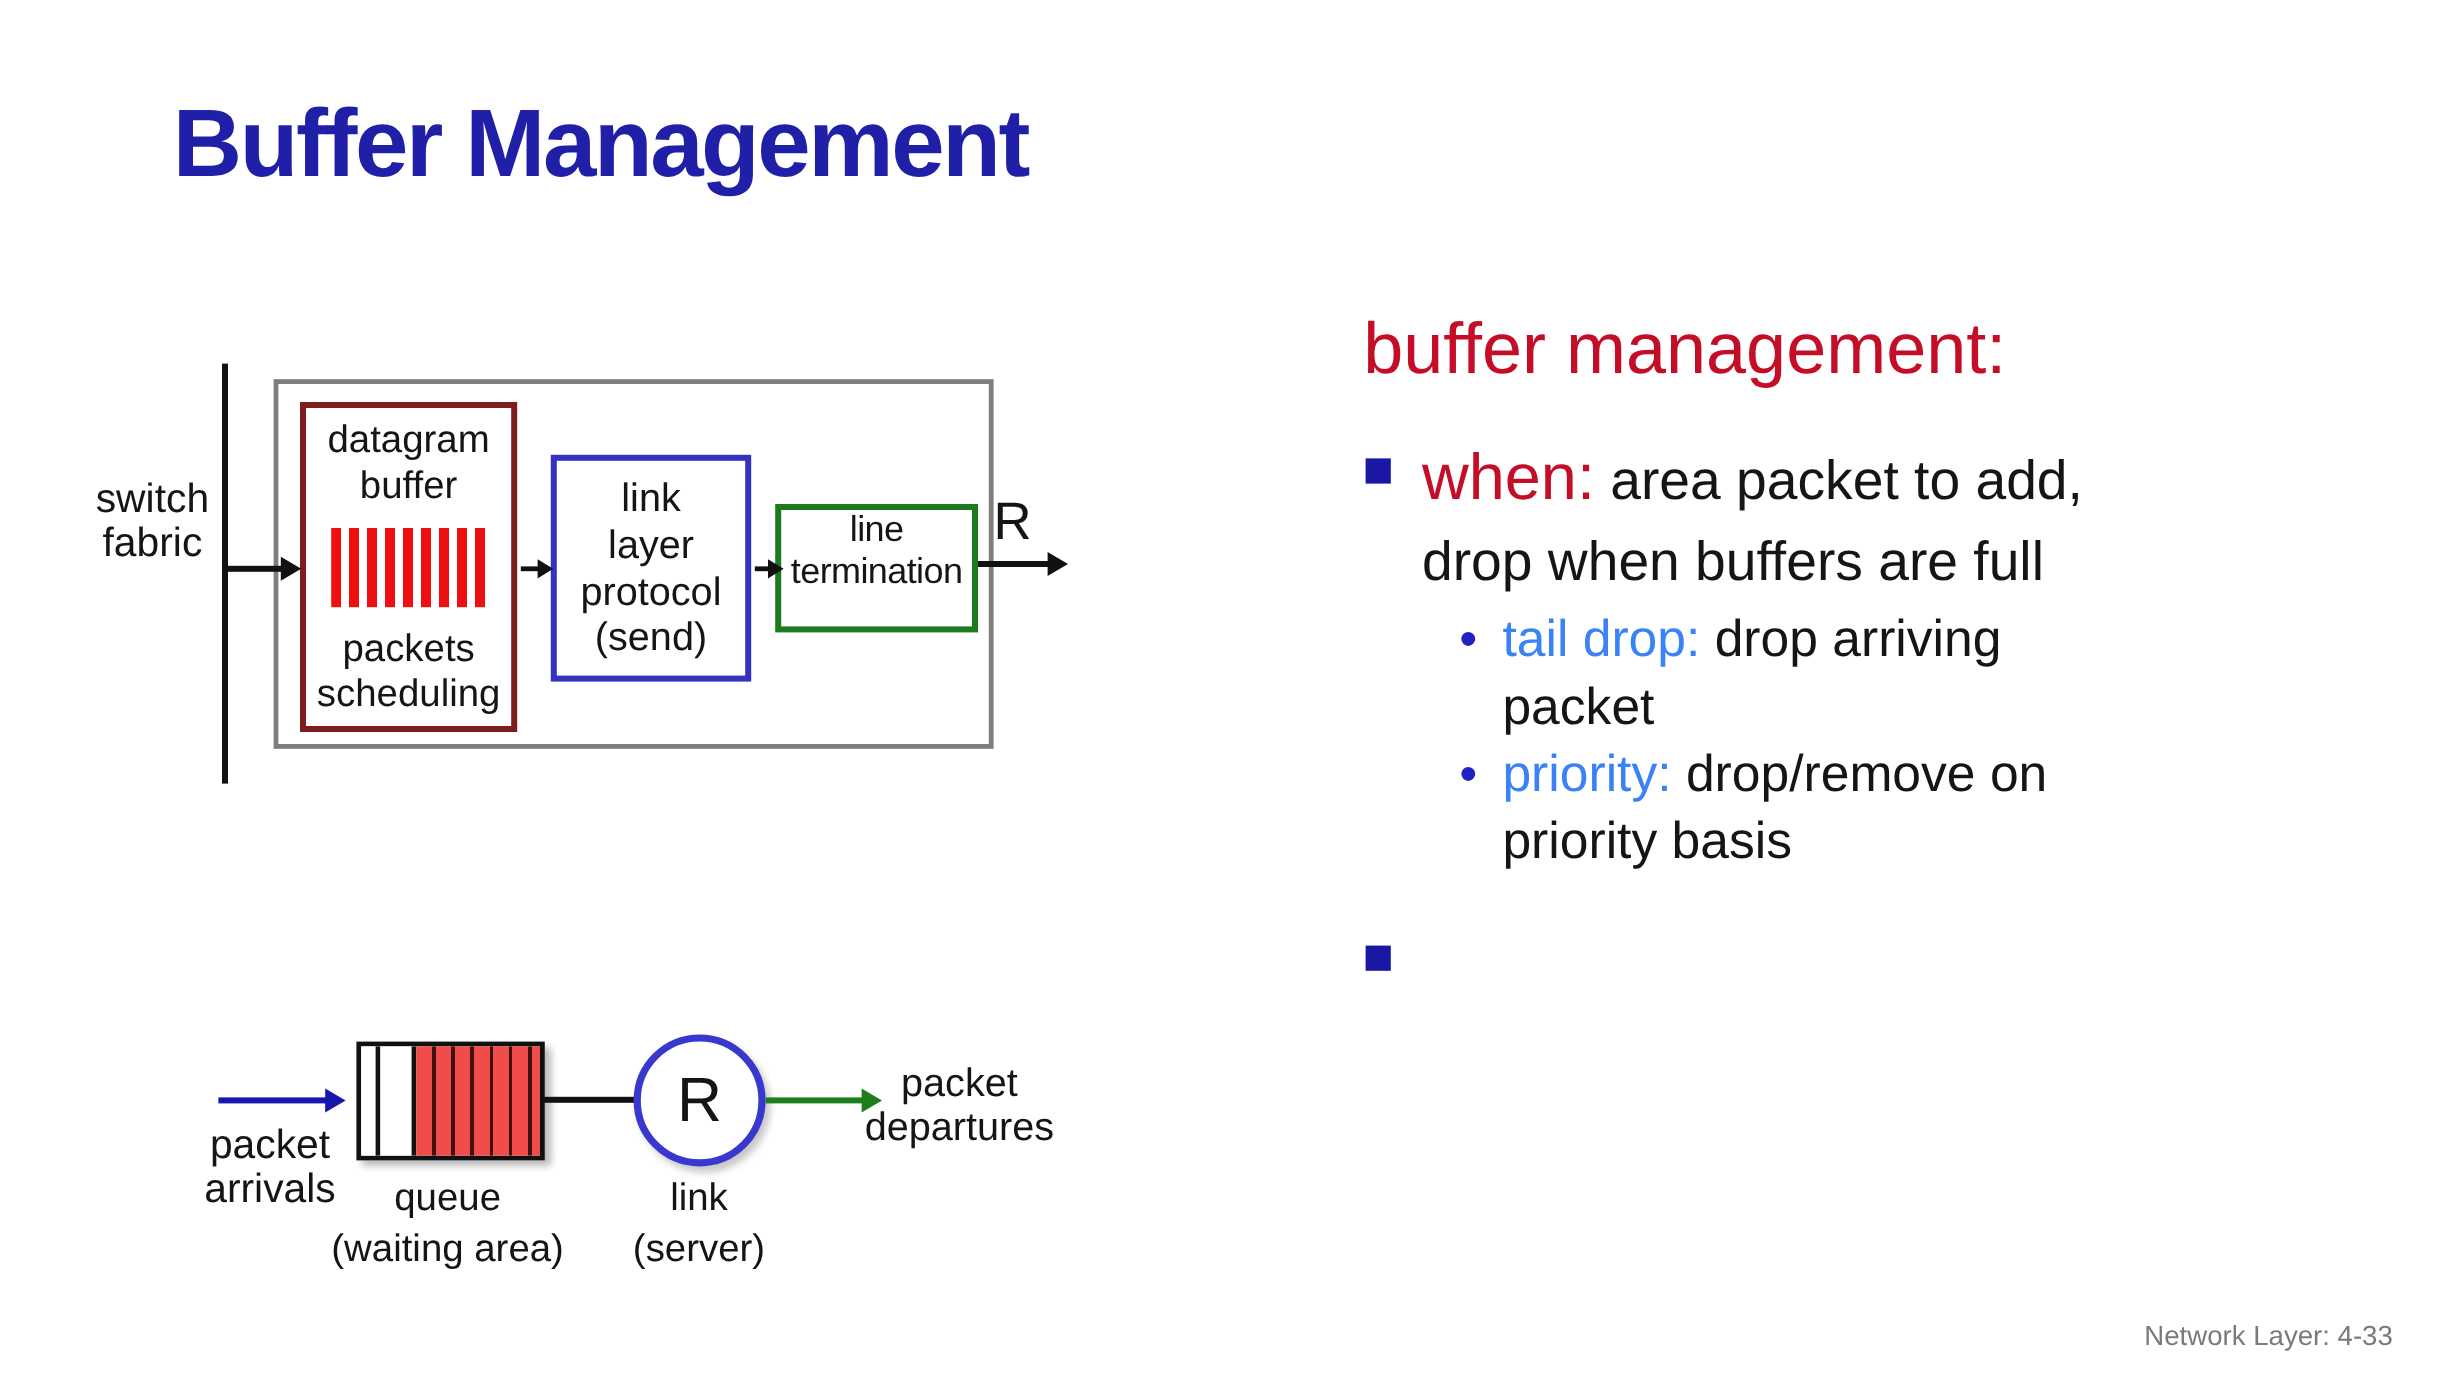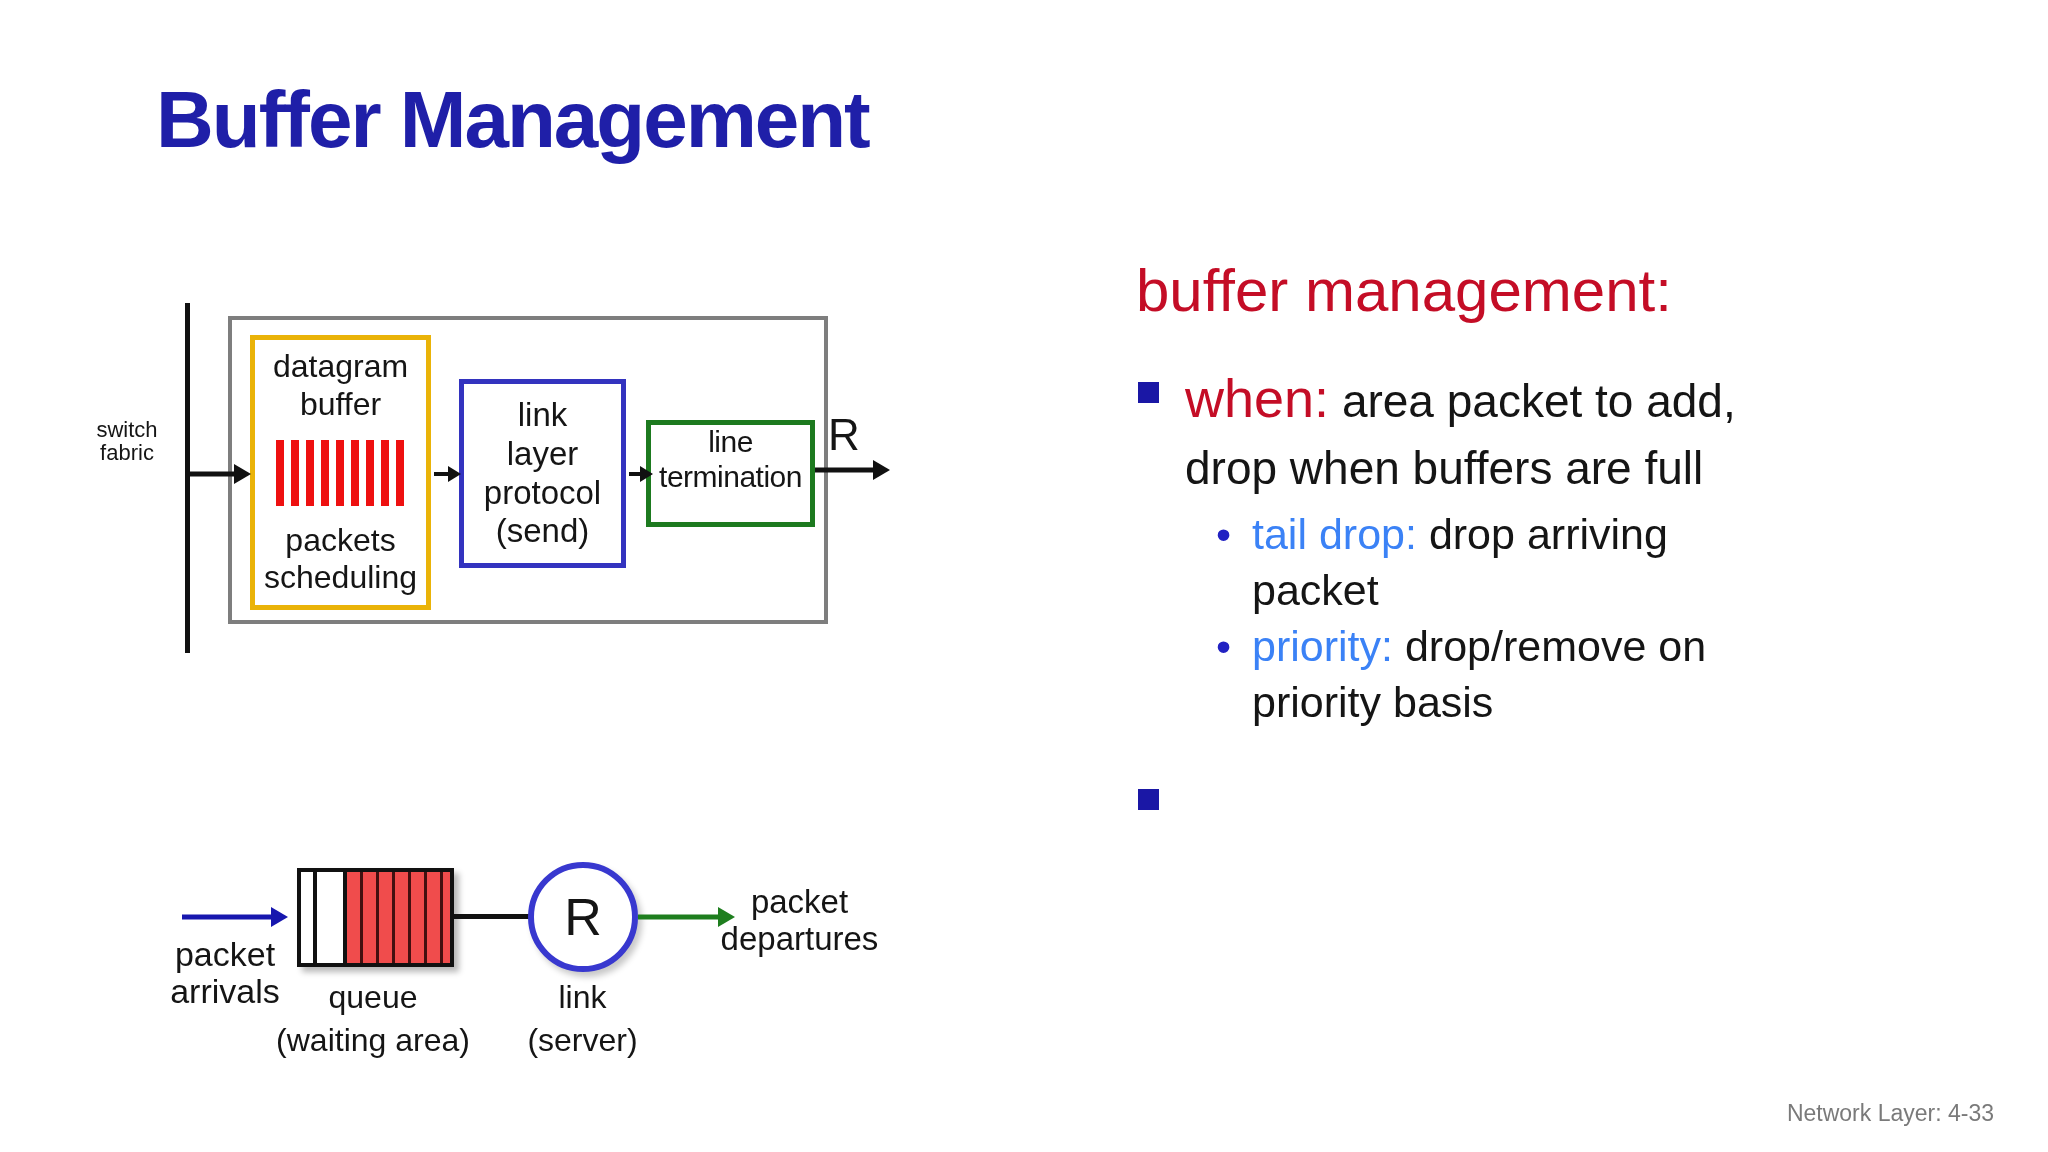--- a/index.html
+++ b/index.html
@@ -6,30 +6,30 @@
   body{
     width:2048px;height:1152px;background:#FFFFFF;overflow:hidden;
     font-family:"Liberation Sans","DejaVu Sans",sans-serif;color:#151515;
     position:relative;
   }
   .abs{position:absolute;}
   .pre{white-space:pre-line;}
 
   
   #title{
-    left:156px;top:74px;font-size:80px;font-weight:700;letter-spacing:-2px;
+    left:144px;top:74px;font-size:80px;font-weight:700;letter-spacing:-2px;
     color:#1F1FA8;
   }
 
   
-  #switch-fabric-label{left:68px;top:418px;width:118px;font-size:22px;line-height:1.06;text-align:center;}
+  #switch-fabric-label{left:68px;top:398px;width:118px;font-size:34px;line-height:1.06;text-align:center;}
   #fabric-line{left:185px;top:303px;width:5px;height:350px;background:#111;}
   #port-box{left:228px;top:316px;width:600px;height:308px;border:4px solid #7E7E7E;box-sizing:border-box;background:#fff;}
   #buffer-box{
-    left:250px;top:335px;width:181px;height:275px;border:5px solid #eab308;box-sizing:border-box;
+    left:250px;top:335px;width:181px;height:275px;border:5px solid #7f1d1d;box-sizing:border-box;
     background:#fff;display:flex;flex-direction:column;justify-content:space-between;align-items:center;
     padding:8px 0;
   }
   #buffer-box .lbl{font-size:32px;line-height:1.18;text-align:center;}
   #buffer-stripes{width:130px;height:66px;background:repeating-linear-gradient(90deg,#EE1010 0 8px,#ffffff 8px 15px);}
   #link-layer-box{
     left:459px;top:379px;width:167px;height:189px;border:5px solid #3333BF;box-sizing:border-box;
     background:#fff;display:flex;align-items:center;justify-content:center;
     font-size:33px;line-height:1.18;text-align:center;
   }

